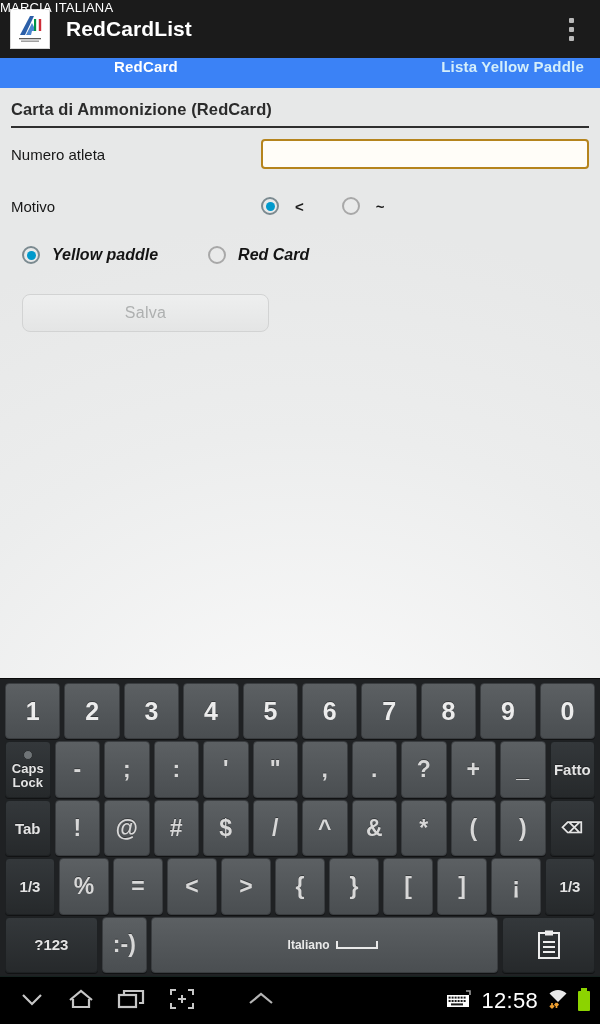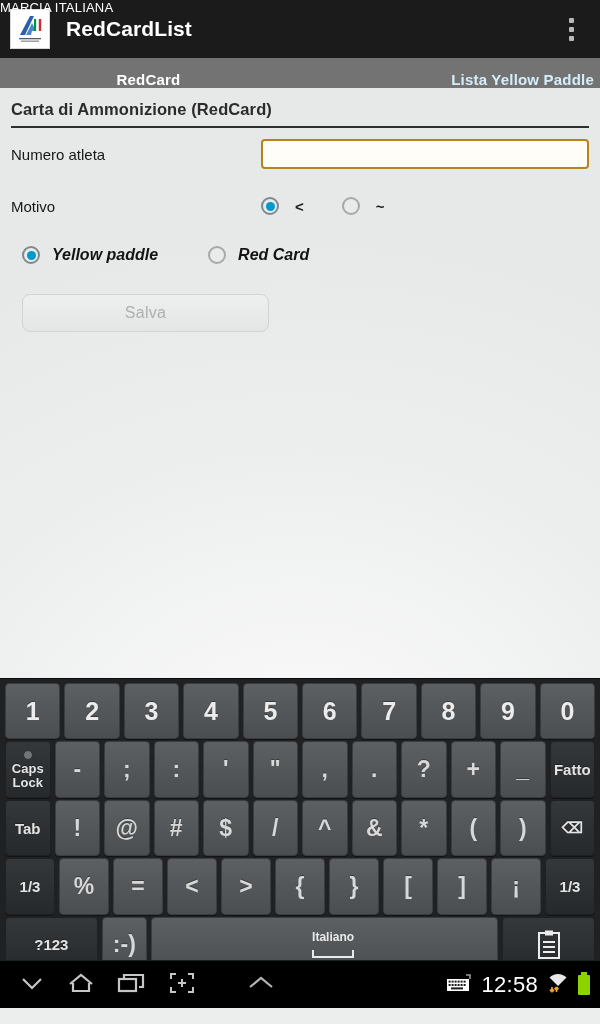--- a/index.html
+++ b/index.html
@@ -80,43 +80,43 @@
     display: block;
     width: 5px;
     height: 5px;
     background: #b9b9b9;
     border-radius: 1px;
   }
 
   
   .tabbar {
     height: 30px;
-    background: #737373;
-    display: flex;
-    align-items: flex-end;
+    background: #3b82f6;
+    display: flex;
+    align-items: flex-start;
     position: relative;
   }
   .tab {
     flex: 1 1 0;
     display: flex;
     align-items: center;
     justify-content: center;
     font-size: 15px;
     font-weight: 700;
     letter-spacing: .2px;
     box-sizing: border-box;
     white-space: nowrap;
   }
   .tab.active {
     color: #ffffff;
   }
   .tab.inactive {
     color: #d4eefa;
     justify-content: flex-end;
-    padding-right: 6px;
+    padding-right: 16px;
   }
 
   
   .content {
     position: relative;
     height: 682px;
     background: radial-gradient(ellipse 110% 80% at 50% 100%, #fbfbfb 0%, #eceded 62%, #e7e8e8 100%);
     padding: 0 11px;
     box-sizing: border-box;
   }
@@ -265,42 +265,42 @@
   .key.dark {
     background: linear-gradient(#34383b, #26292b);
     border-color: #1e2123;
     color: #e4e4e4;
   }
   .key.tiny  { font-size: 13px; line-height: 1.05; text-align: center; }
   .key.num   { font-size: 25px; }
   .key.sym   { font-size: 23px; color: #d8d8d8; }
   .key.fn    { font-size: 15px; font-weight: 700; }
   .key.flex2 { flex: 2.1 1 0; }
-  .key.space { flex: 7.6 1 0; flex-direction: column; gap: 5px; padding-left: 17px; }
+  .key.space { flex: 7.6 1 0; gap: 5px; padding-left: 17px; }
   .key.space .sp-label {
     font-size: 12px;
     font-weight: 700;
     color: #e9e9e9;
     text-shadow: none;
   }
   .caps-dot {
     width: 8px;
     height: 8px;
     border-radius: 50%;
     background: #6f7477;
     border: 1px solid #2a2d2f;
     margin-bottom: 2px;
   }
   .capskey { flex-direction: column; gap: 0; }
 
   
   .navbar {
     position: absolute;
     left: 0;
-    bottom: 16px;
+    bottom: 0;
     width: 600px;
     height: 48px;
     background: #000000;
     display: flex;
     align-items: center;
     border-top: 1px solid #15221f;
     box-sizing: border-box;
   }
   .nav-left {
     display: flex;

